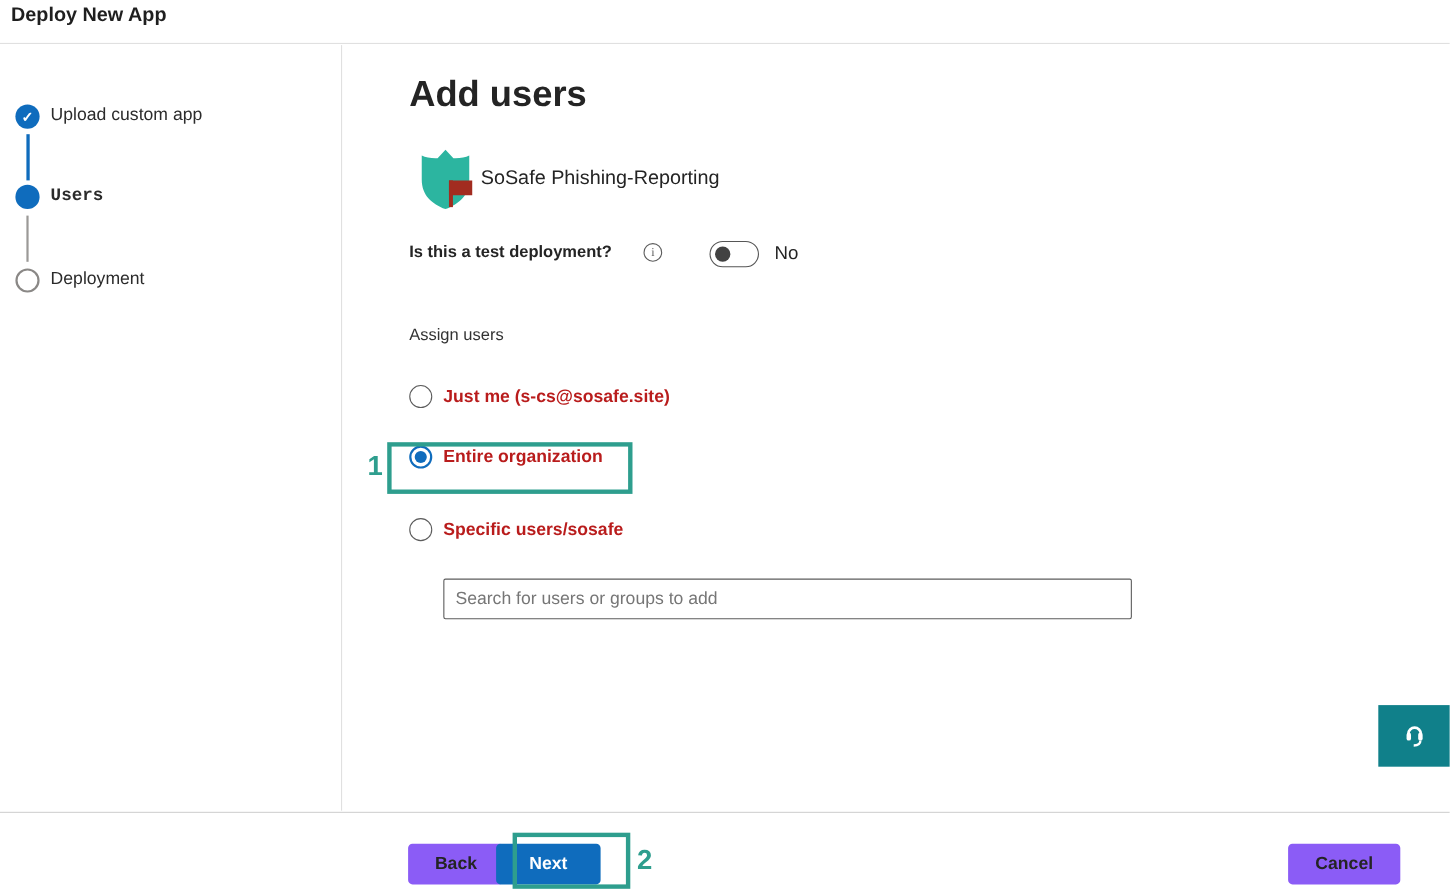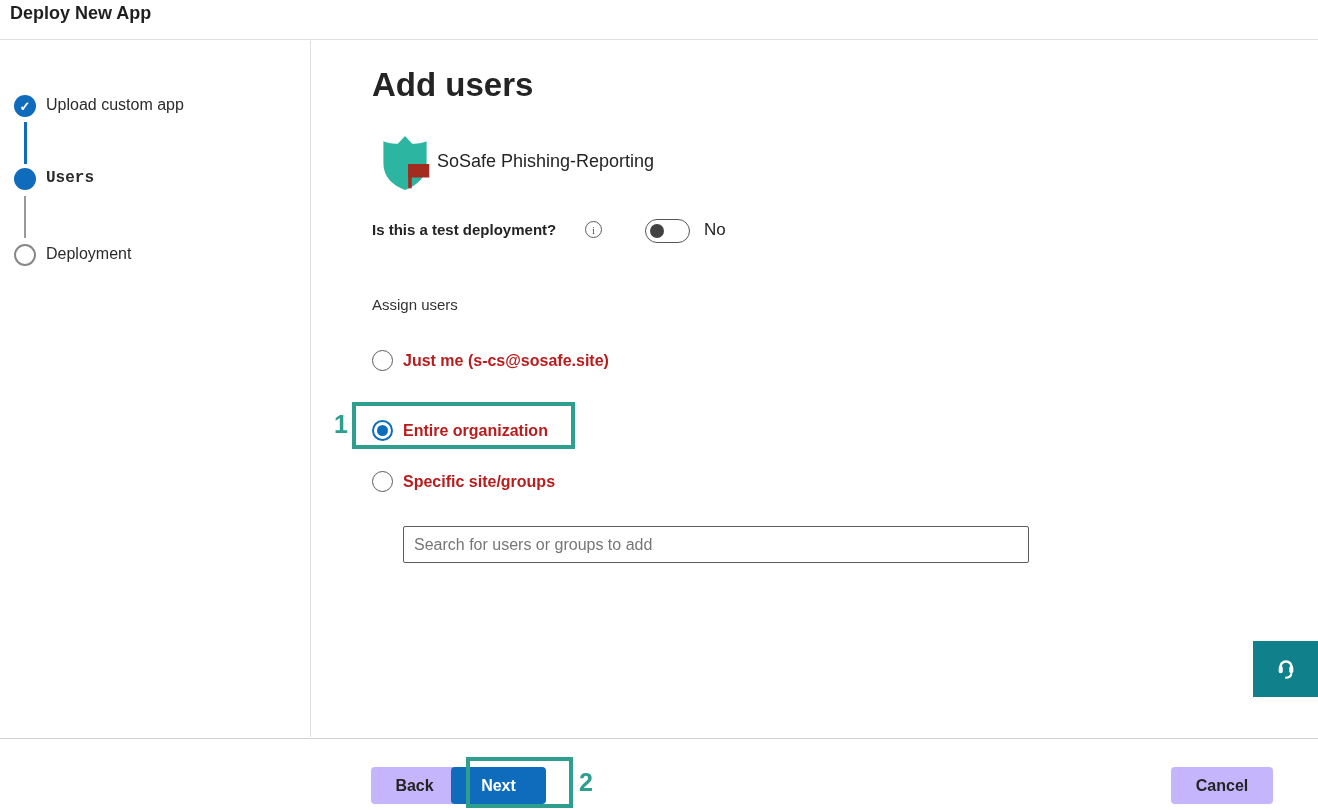--- a/index.html
+++ b/index.html
@@ -95,21 +95,21 @@
   .search-input::placeholder { color: #767676; opacity: 1; }
 
   
   .footer {
     position: absolute; left: 0; top: 738px; width: 1318px; height: 72px;
     border-top: 1px solid #d1d1d1; background: #fff;
   }
   .btn {
     position: absolute; top: 28px; height: 37px; border: none; border-radius: 4px;
     font-family: "Liberation Sans", sans-serif; font-size: 16px; font-weight: 600;
-    color: #242424; background: #c4b5fd; cursor: pointer;
+    color: #242424; background: #8b5cf6; cursor: pointer;
   }
   .btn-back { left: 371px; width: 87px; }
   .btn-next { left: 451px; width: 95px; background: var(--accent-blue, #0f6cbd); color: #ffffff; }
   .btn-cancel { left: 1171px; width: 102px; }
 
   
   .ann-box { position: absolute; border: 4px solid var(--annotation-green, #2e9e8e); z-index: 6; pointer-events: none; }
   .ann-box-1 { left: 352px; top: 402px; width: 223px; height: 47px; }
   .ann-box-2 { left: 466px; top: 757px; width: 107px; height: 51px; }
   .ann-num {
@@ -170,31 +170,31 @@
     <div class="toggle-state">No</div>
 
     <div class="assign-label">Assign users</div>
 
     <div class="radio-row" style="top:309px">
       <span class="radio">
           <span class="dot"></span>
         </span>
       <span class="radio-label">Just me (s-cs@sosafe.site)</span>
     </div>
-    <div class="radio-row selected" style="top:379px">
+    <div class="radio-row selected" style="top:364px">
       <span class="radio">
           <span class="dot"></span>
         </span>
       <span class="radio-label">Entire organization</span>
     </div>
     <div class="radio-row" style="top:430px">
       <span class="radio">
           <span class="dot"></span>
         </span>
-      <span class="radio-label">Specific site/groups</span>
+      <span class="radio-label">Specific users/sosafe</span>
     </div>
 
     <input class="search-input" type="text" placeholder="Search for users or groups to add" style="">
   </main>
 
   <footer class="footer">
     <button class="btn btn-back">Back</button>
     <button class="btn btn-next">Next</button>
     <button class="btn btn-cancel">Cancel</button>
   </footer>

